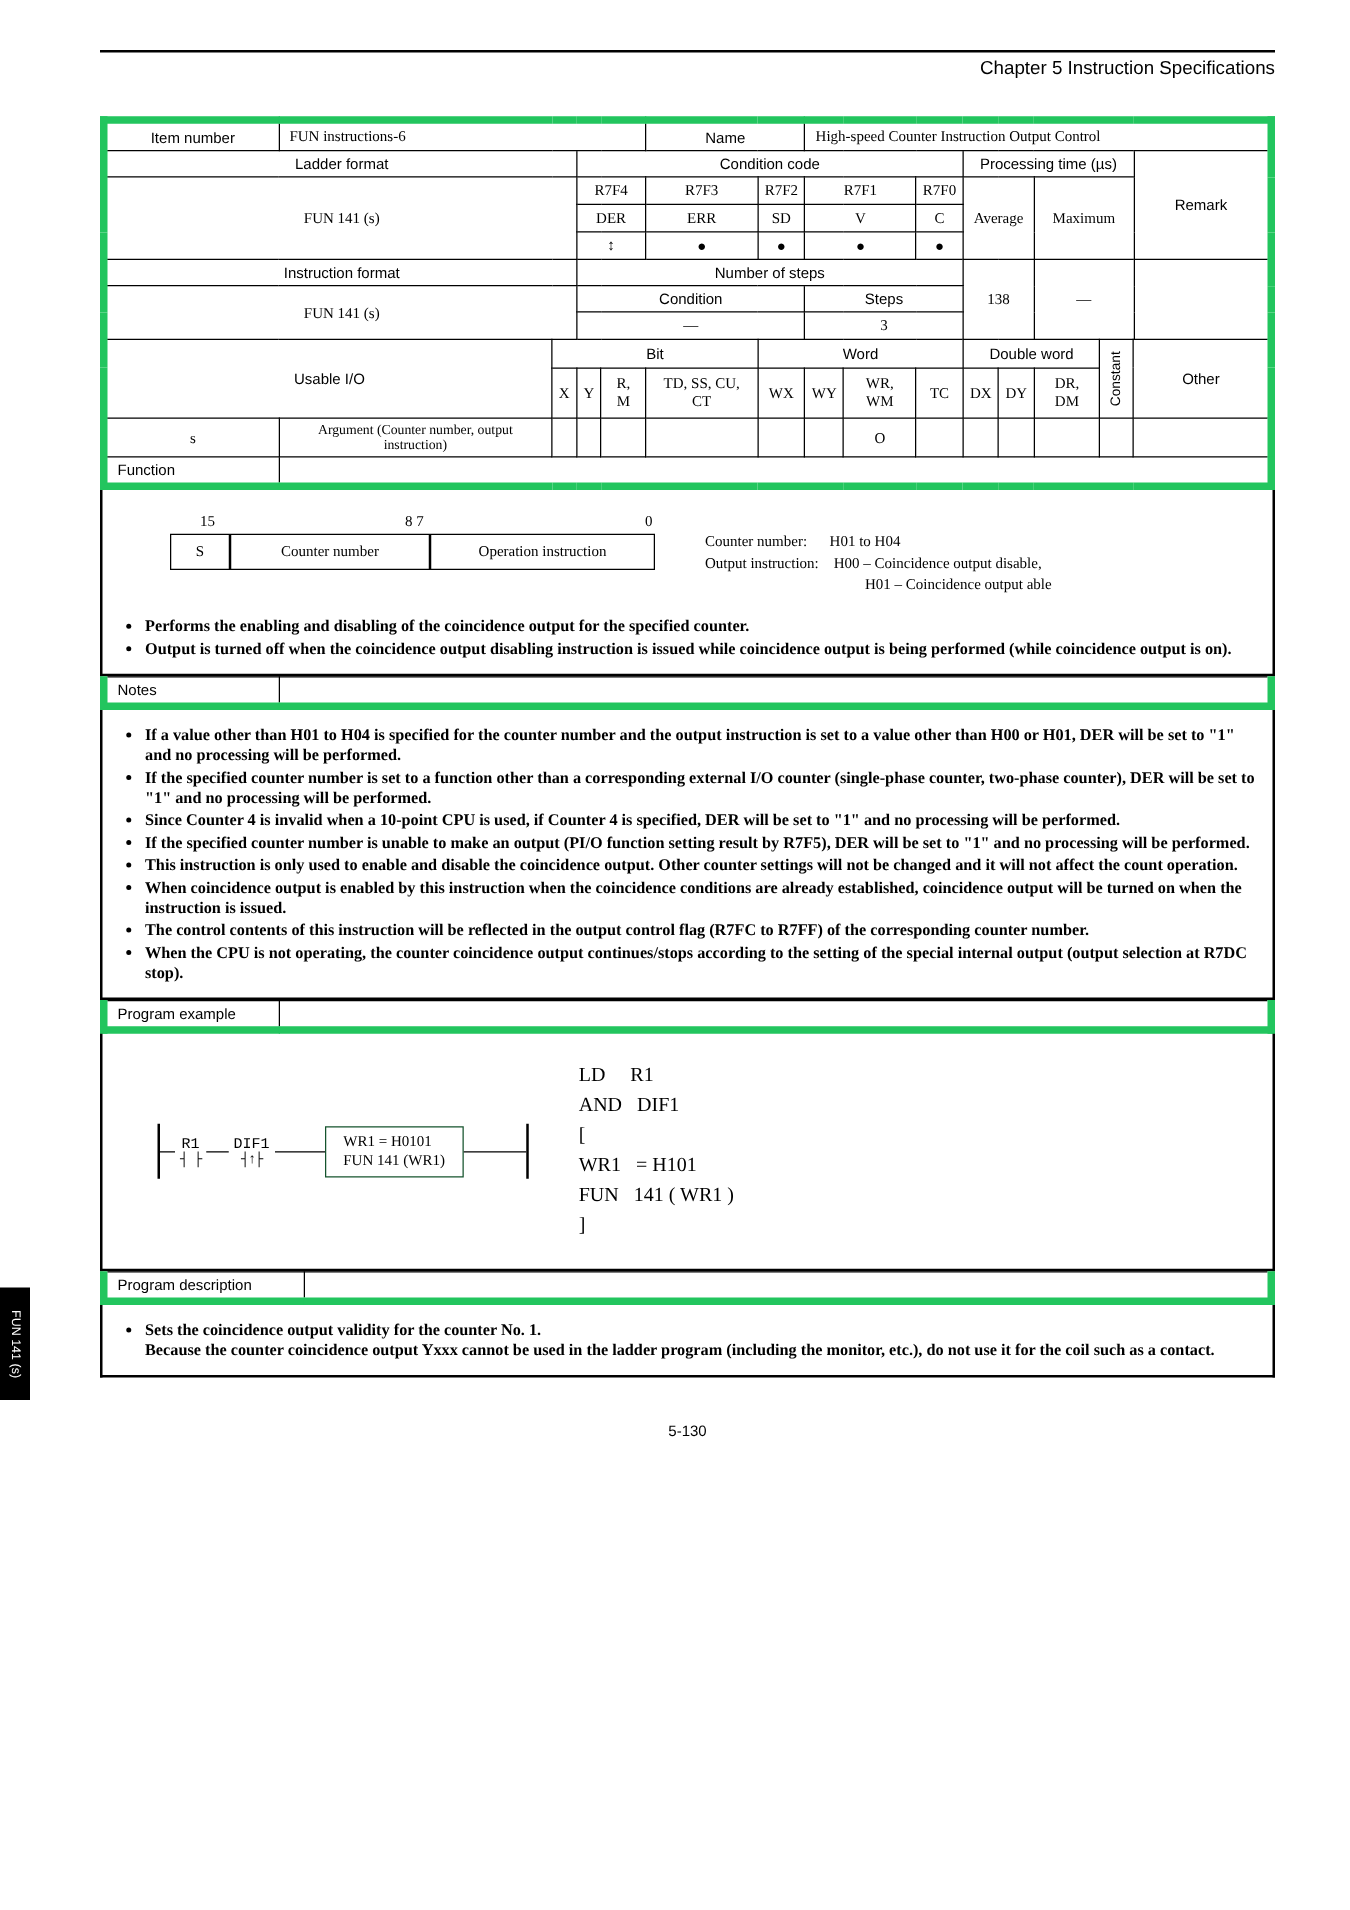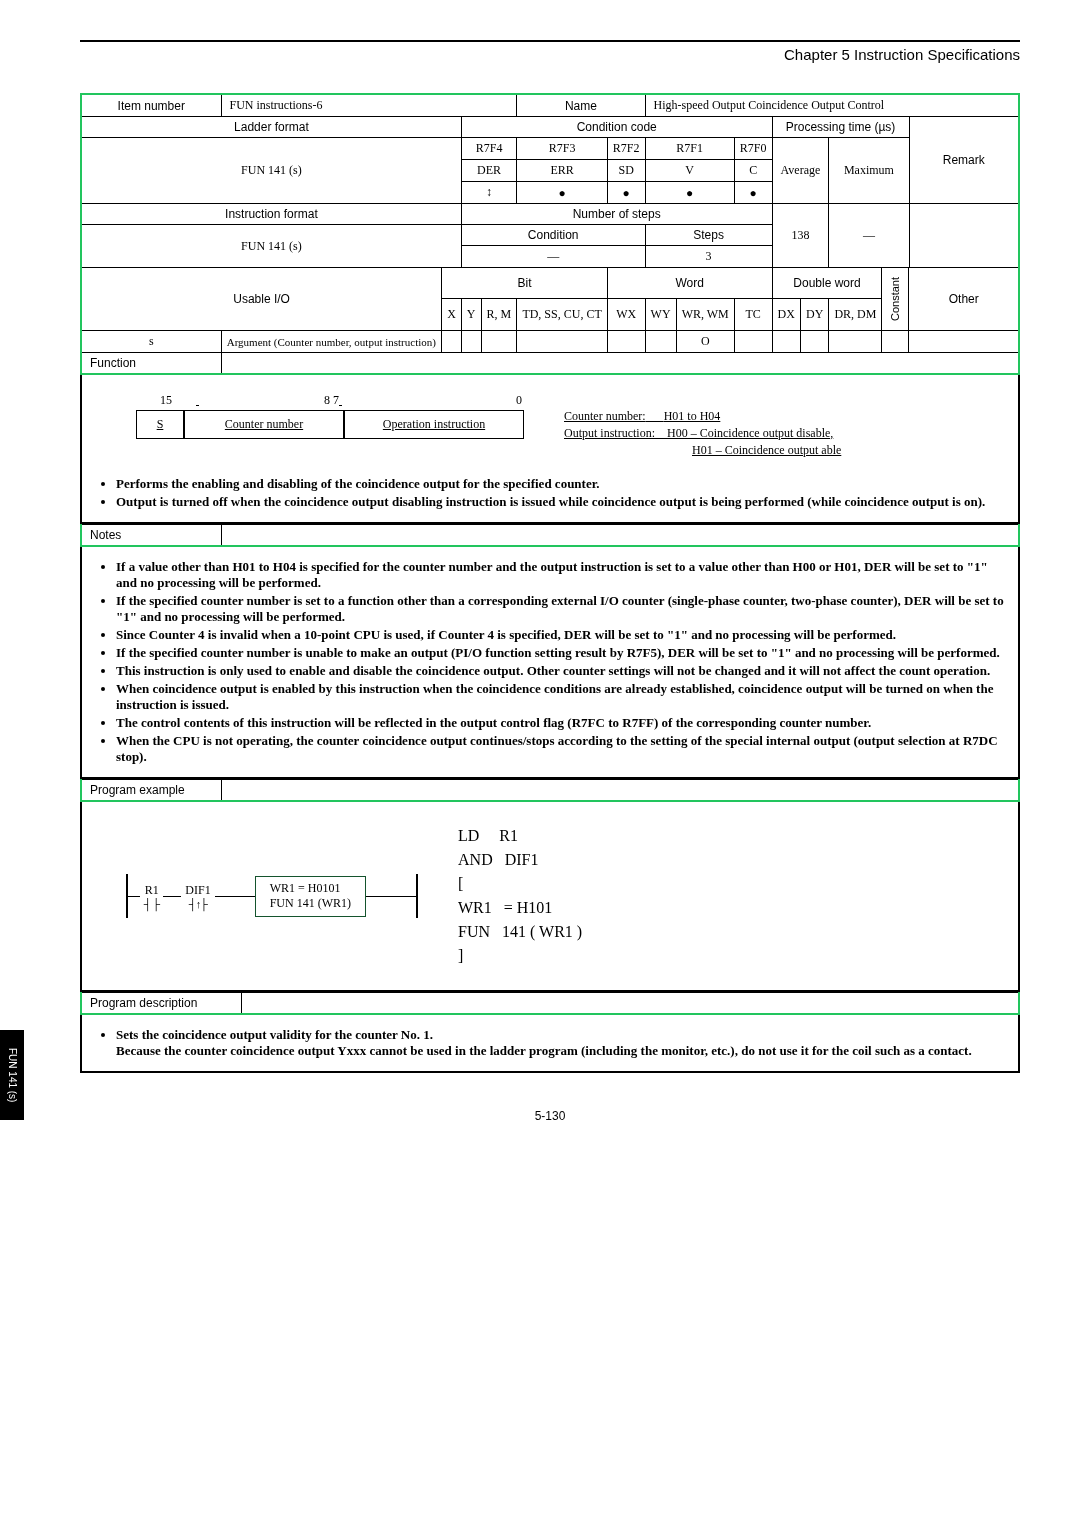--- a/index.html
+++ b/index.html
@@ -23,21 +23,21 @@
   }
   .chapter-title {
     text-align: right;
     font-family: Arial, sans-serif;
     font-size: 15px;
     margin-bottom: 30px;
   }
   .main-table {
     border-collapse: collapse;
     width: 100%;
-    border: 2px solid #22c55e;
+    border: 6px solid #22c55e;
   }
   .main-table td, .main-table th {
     border: 1px solid #000;
     padding: 3px 5px;
     text-align: center;
     vertical-align: middle;
     font-size: 12px;
   }
   .left-label { font-family: Arial, sans-serif; }
   .dot { font-size: 18px; line-height: 10px; }
@@ -57,21 +57,21 @@
     align-items: center;
     gap: 40px;
     padding: 14px 30px;
   }
   .ladder-left {
     display: flex;
     align-items: center;
     font-size: 12px;
   }
   .rung-v { width: 2px; height: 44px; background: #000; }
-  .contact-pair { display:flex; flex-direction:column; align-items:center; margin: 0 4px; }
+  .contact-pair { display:flex; flex-direction:column; align-items:center; margin: 0 4px; font-family: Liberation Mono, monospace; }
   .contact-sym { font-size: 11px; letter-spacing: -1px; }
   .ladder-box {
     border: 1px solid #14532d;
     padding: 4px 14px;
     font-size: 12px;
     line-height: 1.3;
   }
   .ladder-code {
     font-size: 16px;
     line-height: 1.5;
@@ -109,21 +109,20 @@
   .subhead-cell {
     text-align: left !important;
     font-family: Arial, sans-serif;
     padding-left: 8px !important;
     border-right: 1px solid #000 !important;
     width: 140px;
   }
   .thin { font-size: 11px; }
   .counter-diagram {
     padding: 10px 40px 14px 40px;
-    text-decoration: underline;
   }
   .counter-top { font-size: 12px; }
   .counter-row {
     display: flex;
     align-items: stretch;
     margin-top: 2px;
   }
   .counter-cell {
     border: 1px solid #000;
     padding: 6px 16px;
@@ -148,21 +147,21 @@
   <div class="header-line"></div>
   <div class="chapter-title">Chapter 5  Instruction Specifications</div>
 
   <table class="main-table">
 
     <tbody>
         <tr>
       <td class="left-label" style="width:120px;">Item number</td>
       <td colspan="4" style="text-align:left;padding-left:8px;">FUN instructions-6</td>
       <td class="left-label" colspan="2">Name</td>
-      <td colspan="9" style="text-align:left;padding-left:8px;">High-speed Output Coincidence Output Control</td>
+      <td colspan="9" style="text-align:left;padding-left:8px;">High-speed Counter Instruction Output Control</td>
     </tr>
 
     <tr>
       <td colspan="3" class="left-label">Ladder format</td>
       <td colspan="7" class="left-label">Condition code</td>
       <td colspan="5" class="left-label">Processing time (µs)</td>
       <td class="left-label" rowspan="4" style="width:110px;">Remark</td>
     </tr>
 
     <tr>

